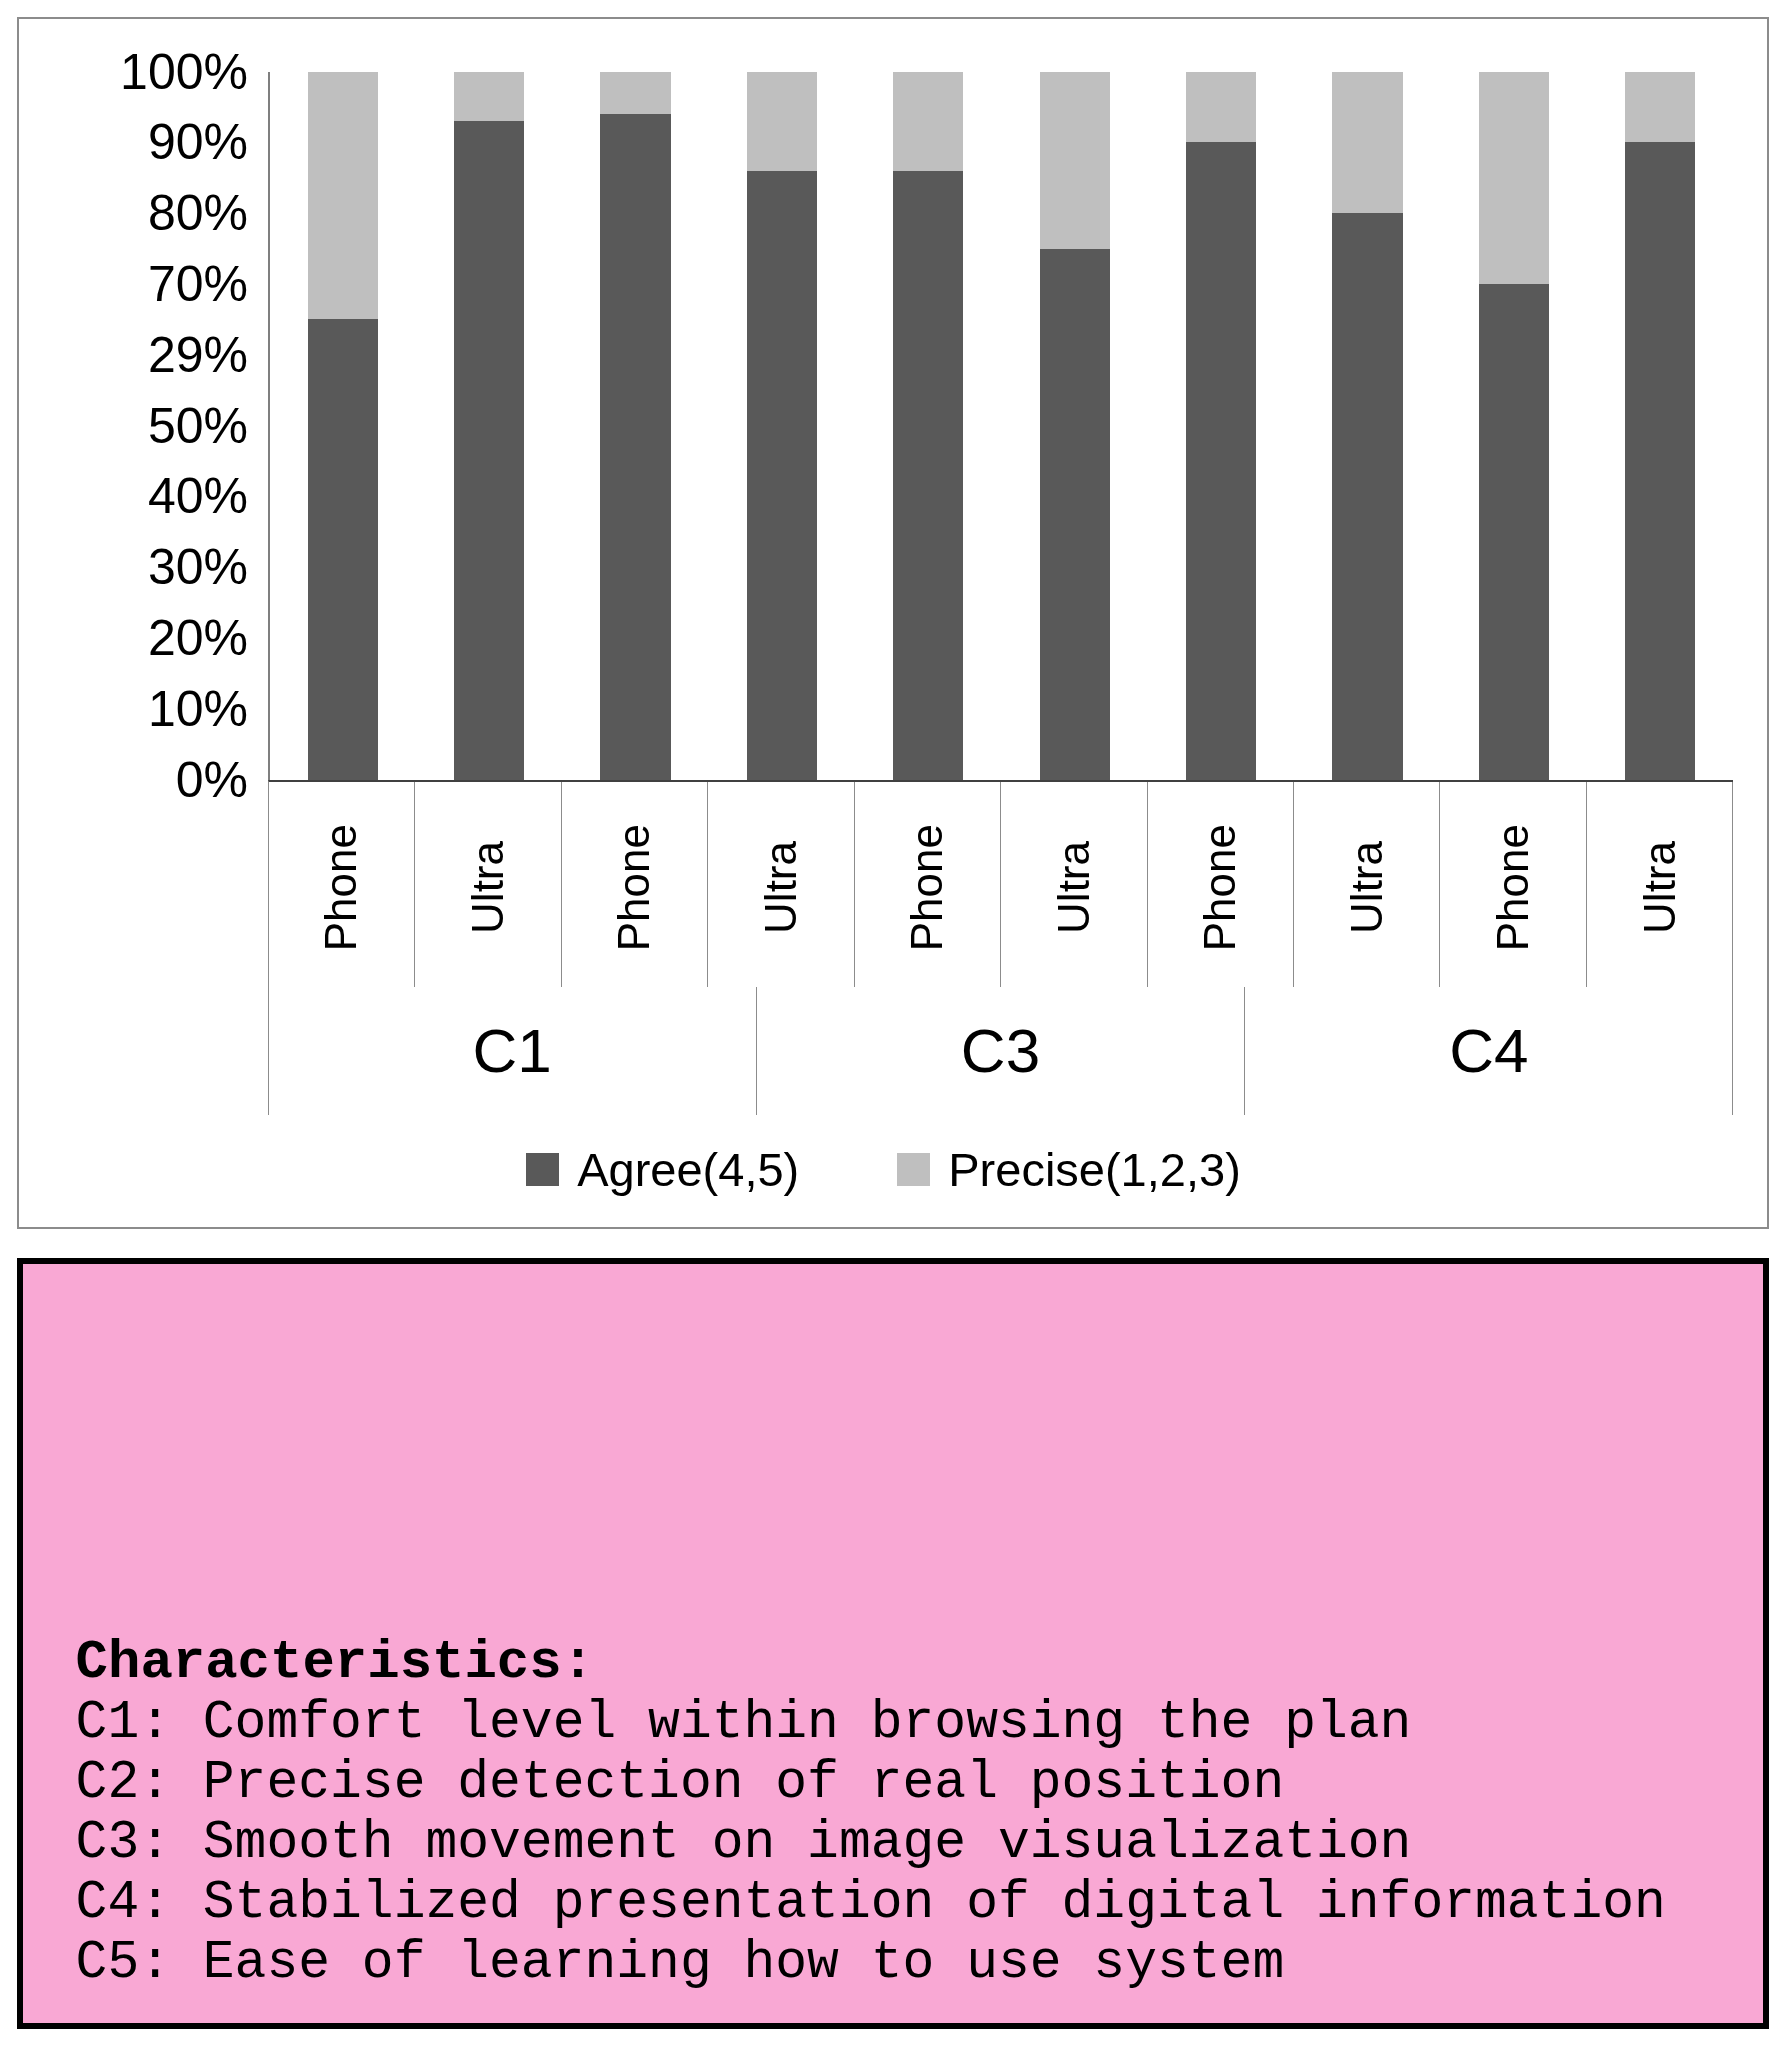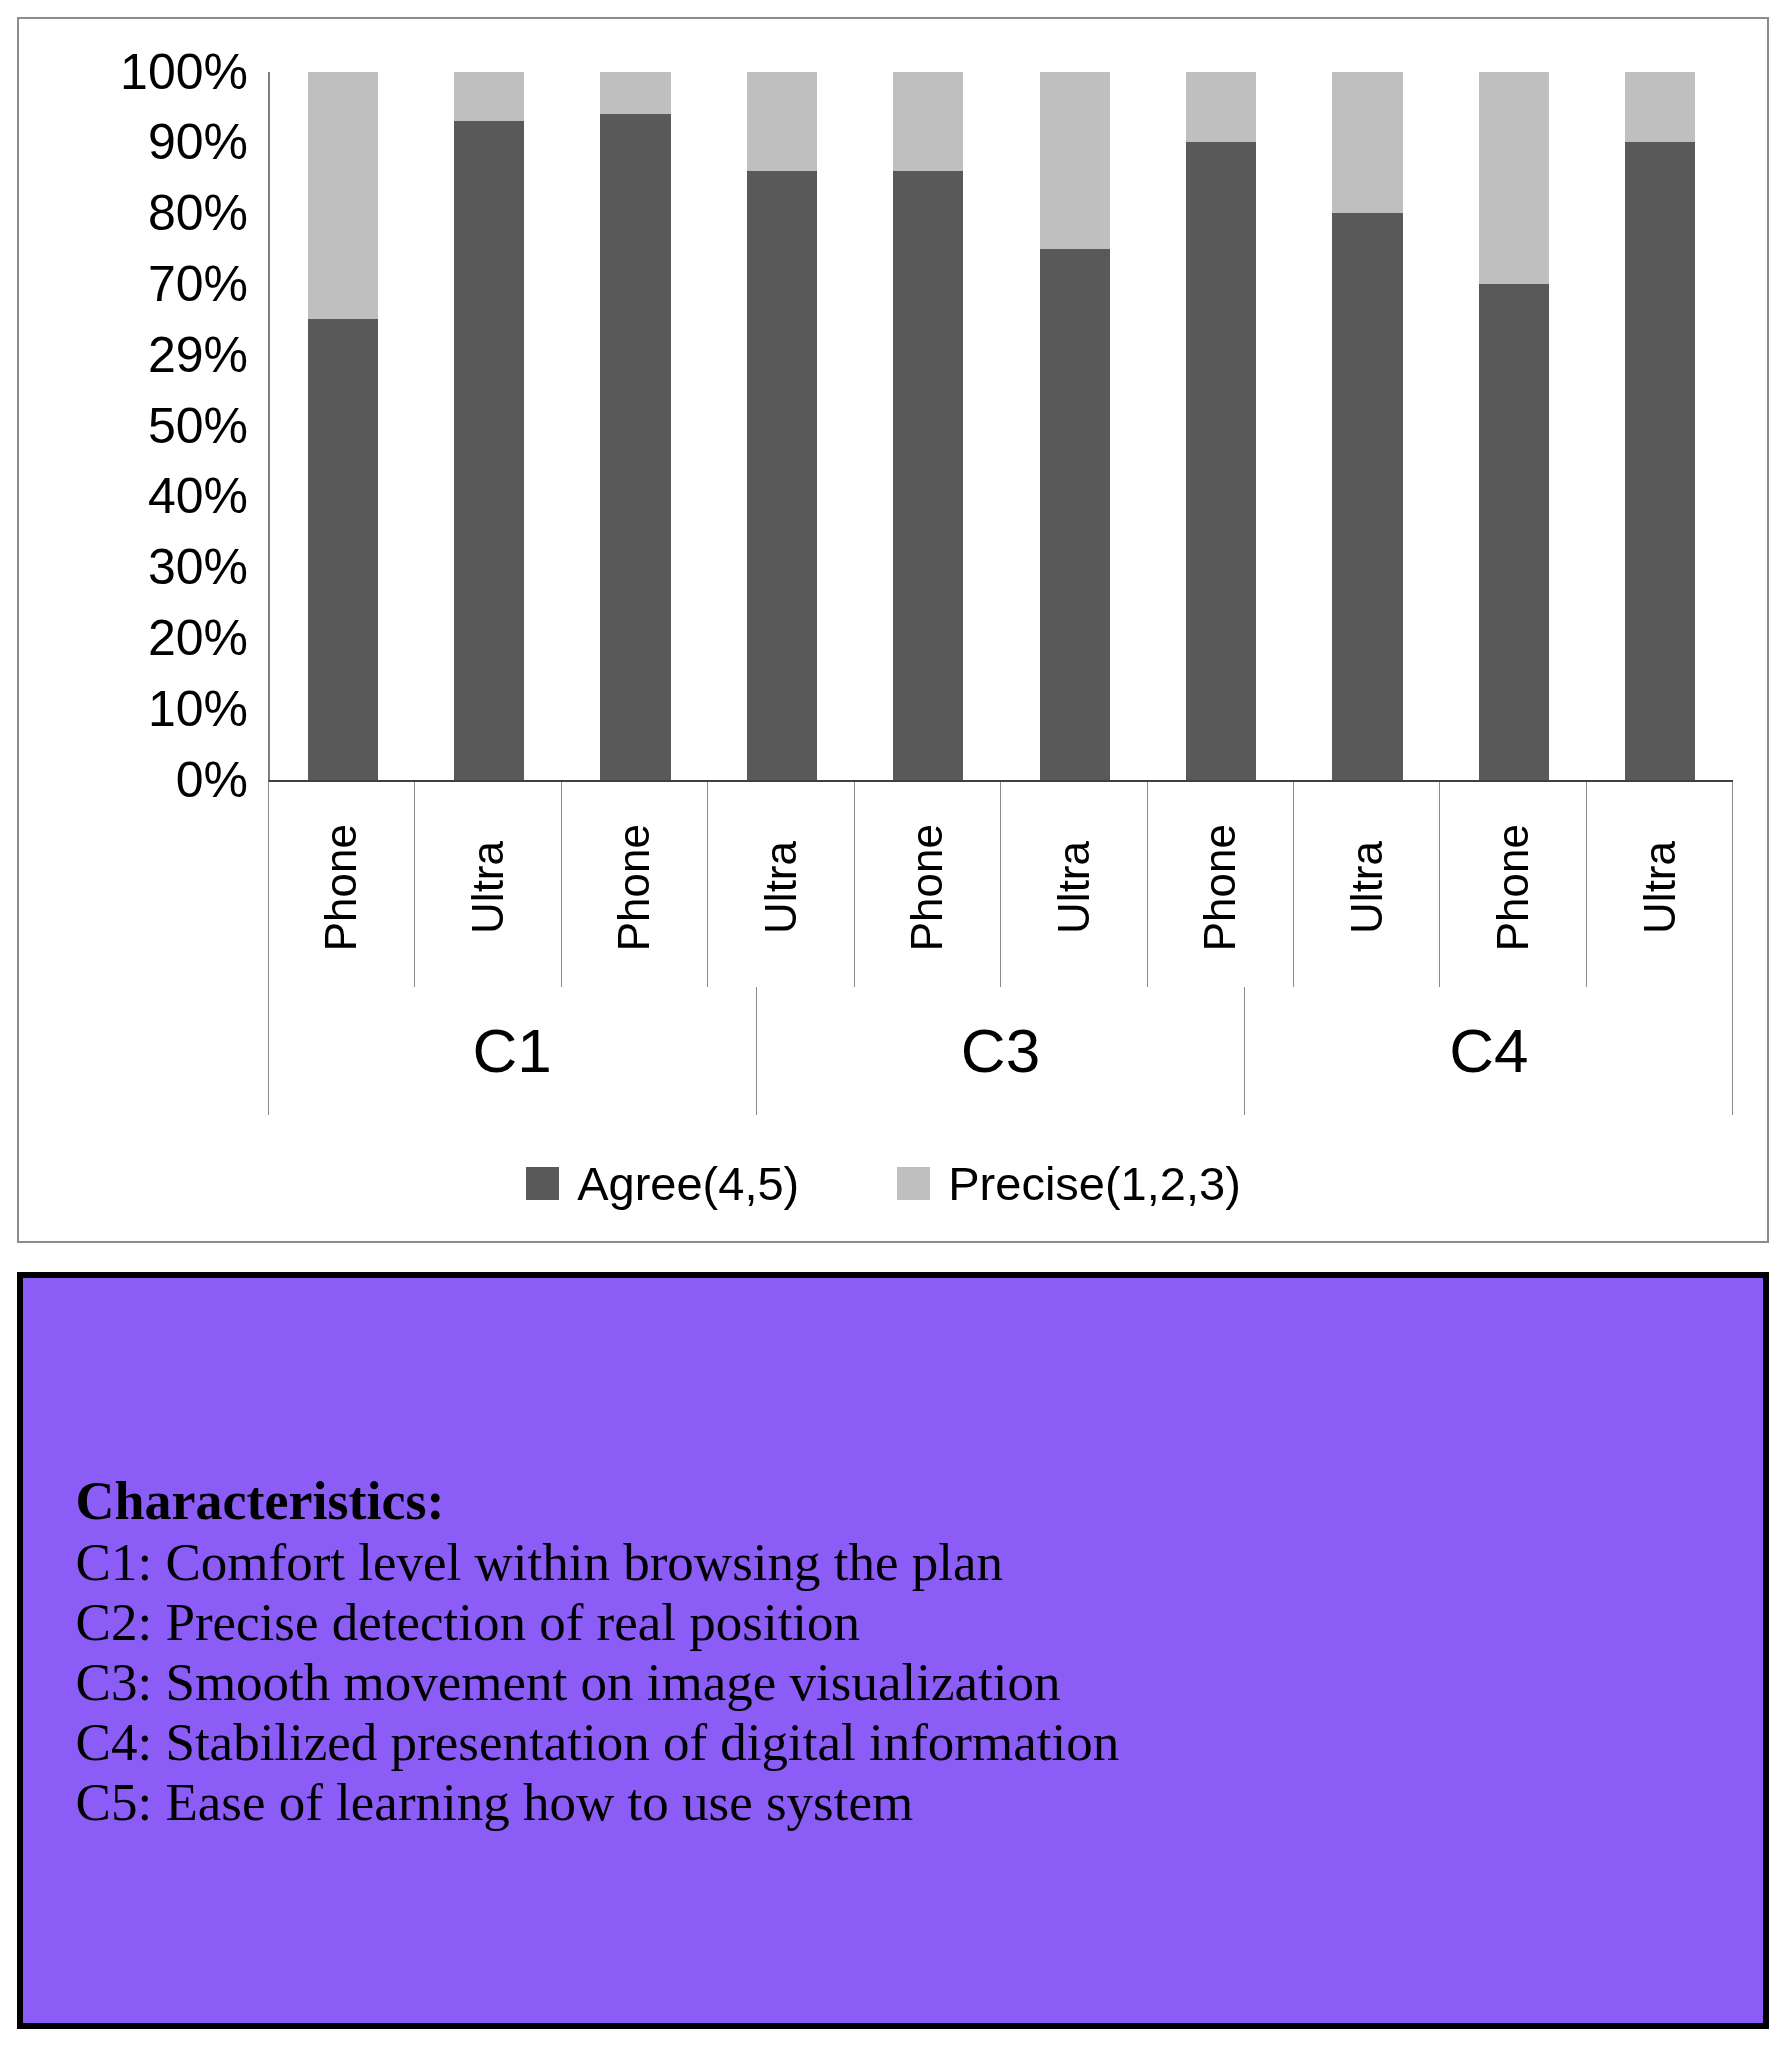--- a/index.html
+++ b/index.html
@@ -91,21 +91,21 @@
   .group-cell {
     flex: 1;
     display: flex;
     align-items: center;
     justify-content: center;
     border-right: 1.5px solid #8c8c8c;
   }
   .group-label { font-size: 62px; }
 
   .legend {
-    margin-top: 41px;
+    margin-top: 27px;
     display: flex;
     justify-content: center;
     gap: 98px;
     align-items: center;
   }
   .legend-item {
     display: flex;
     align-items: center;
     gap: 18px;
   }
@@ -113,26 +113,26 @@
     width: 33px;
     height: 33px;
     display: inline-block;
   }
   .legend-label { font-size: 47px; }
 
   
   .char-box {
     flex: 1 1 auto;
     border: 6px solid #000000;
-    background: #8b5cf6;
+    background: #f9a8d4;
     padding: 30px 53px;
     display: flex;
     flex-direction: column;
-    justify-content: center;
-    font-family: Liberation Serif, serif;
+    justify-content: flex-end;
+    font-family: Liberation Mono, monospace;
   }
   .char-title {
     font-size: 54px;
     font-weight: bold;
   }
   .char-lines { display: contents; }
   .char-line { font-size: 53px; }
 </style>
 </head>
 <body>

